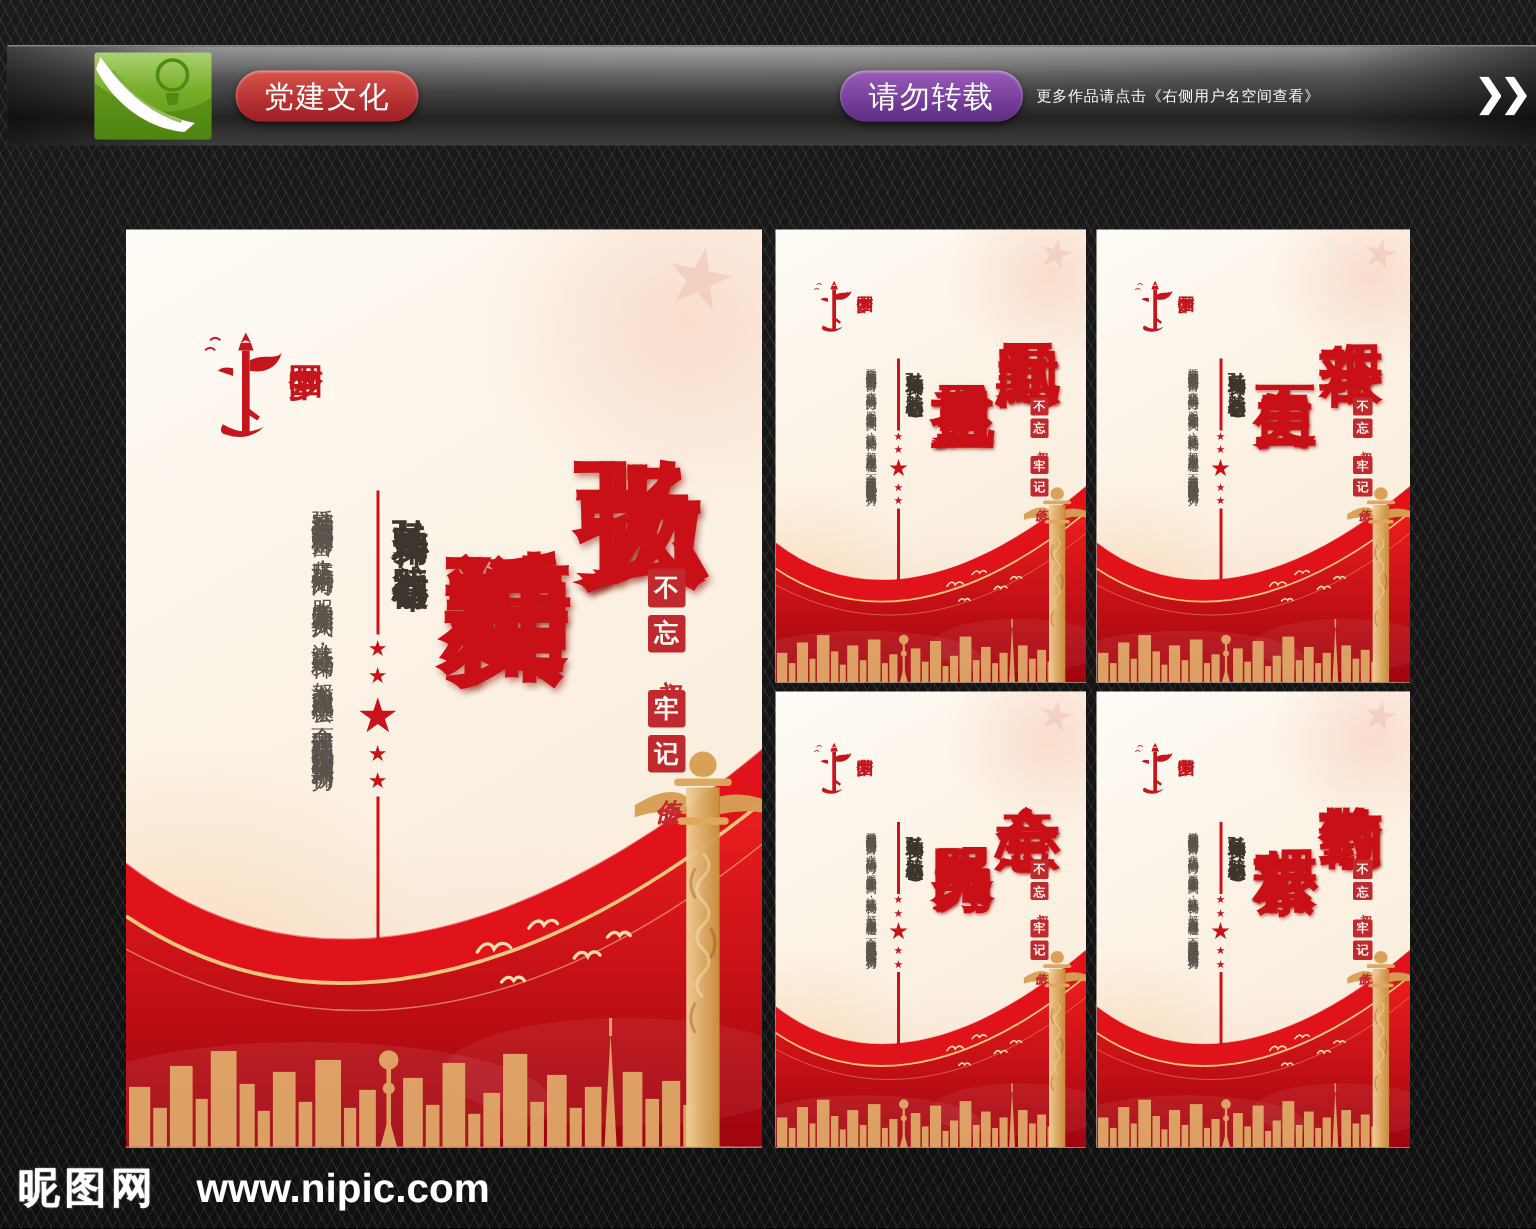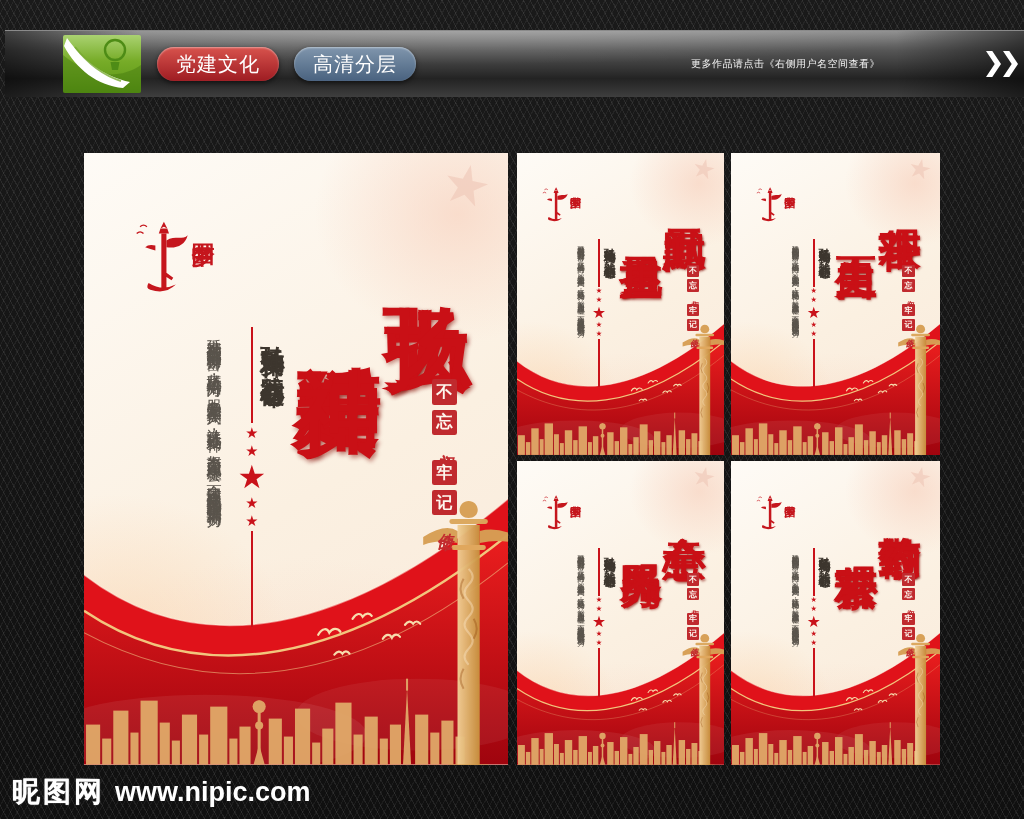--- a/index.html
+++ b/index.html
@@ -71,42 +71,42 @@
     gap:.3em;font-family:"Liberation Serif",serif;z-index:3}
   .sb{width:1.55em;height:1.55em;background:#c02a2e;color:#fdf6ee;display:flex;align-items:center;
     justify-content:center;font-size:1.02em;border-radius:.14em;font-weight:bold}
   .ss{writing-mode:vertical-rl;text-orientation:upright;color:#c32b2f;font-size:1.02em;
     font-weight:bold;font-style:italic;letter-spacing:.08em;line-height:1}
   .sgap{margin-top:.8em}
   .poster-art{position:absolute;left:0;bottom:0;width:100%;height:46%;z-index:1}
   .poster-art svg{width:100%;height:100%;display:block}
   
   .footer{position:absolute;bottom:0;left:0;width:100%;height:54px}
-  .site{position:absolute;left:12px;bottom:8px;display:flex;align-items:baseline;gap:10px;color:#fff}
+  .site{position:absolute;left:12px;bottom:8px;display:flex;align-items:baseline;gap:26px;color:#fff}
   .site-logo{font-size:28px;font-weight:bold;letter-spacing:3px;text-shadow:0 0 1px #fff}
   .site-url{font-size:27px;font-weight:bold}
   .ids{position:absolute;right:14px;bottom:12px;color:#dcdcdc;font-size:19px;letter-spacing:.5px}
 </style>
 </head>
 <body>
 
 <div class="stage">
 
   <header class="topbar">
     <div class="cdr-logo">
       <svg viewBox="0 0 78 58">
         <path d="M0,58 L78,58 L78,30 C55,46 25,41 0,20 Z" fill="rgba(55,105,10,.35)"></path>
         <circle cx="52" cy="15" r="10" fill="none" stroke="#4e8c16" stroke-width="2.4"></circle>
         <path d="M47.5,27 h9 l-1.5,8 h-6 z" fill="#4e8c16"></path>
         <path d="M4,3 C20,26 42,42 67,47 L60,53 C35,51 13,34 1,11 Z" fill="#fff"></path>
         <path d="M12,12 C26,30 42,41 58,46" stroke="rgba(120,170,50,.8)" stroke-width="2" fill="none"></path>
       </svg>
     </div>
     <div class="pill pill-red">党建文化</div>
-    <div class="pill pill-blue">高清分层</div>
+    <div class="pill pill-purple">请勿转载</div>
     <div class="more">更多作品请点击《右侧用户名空间查看》</div>
     <div class="arrows">
       <span class="arrow"></span>
         <span class="arrow"></span>
     </div>
   </header>
 
   <section class="poster poster-large">
     <span class="bg-star">★</span>
     <div class="cdm">

